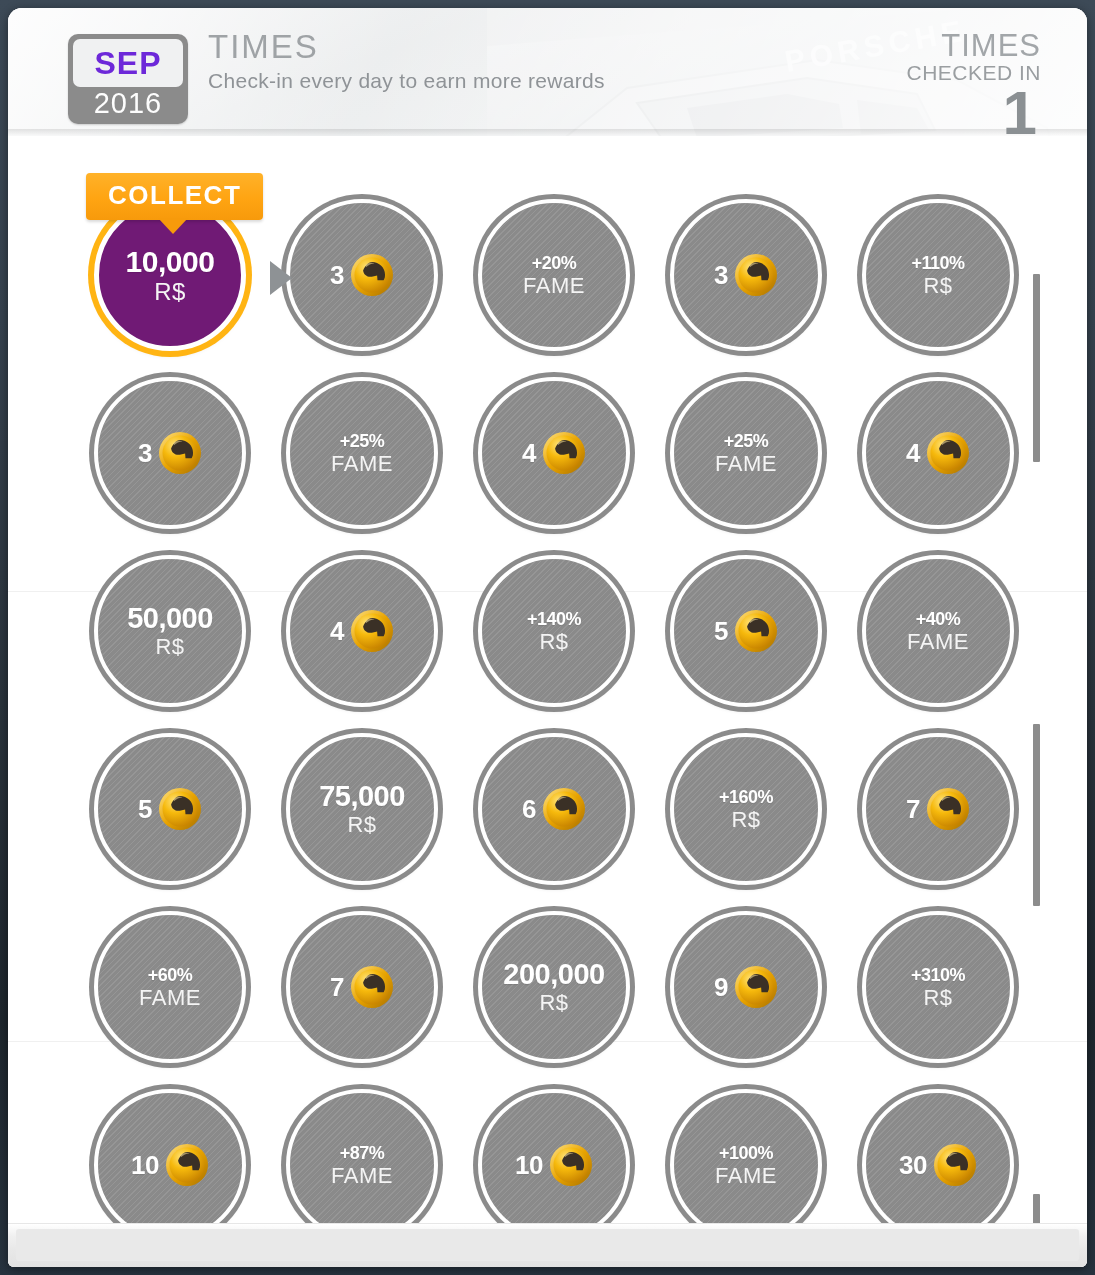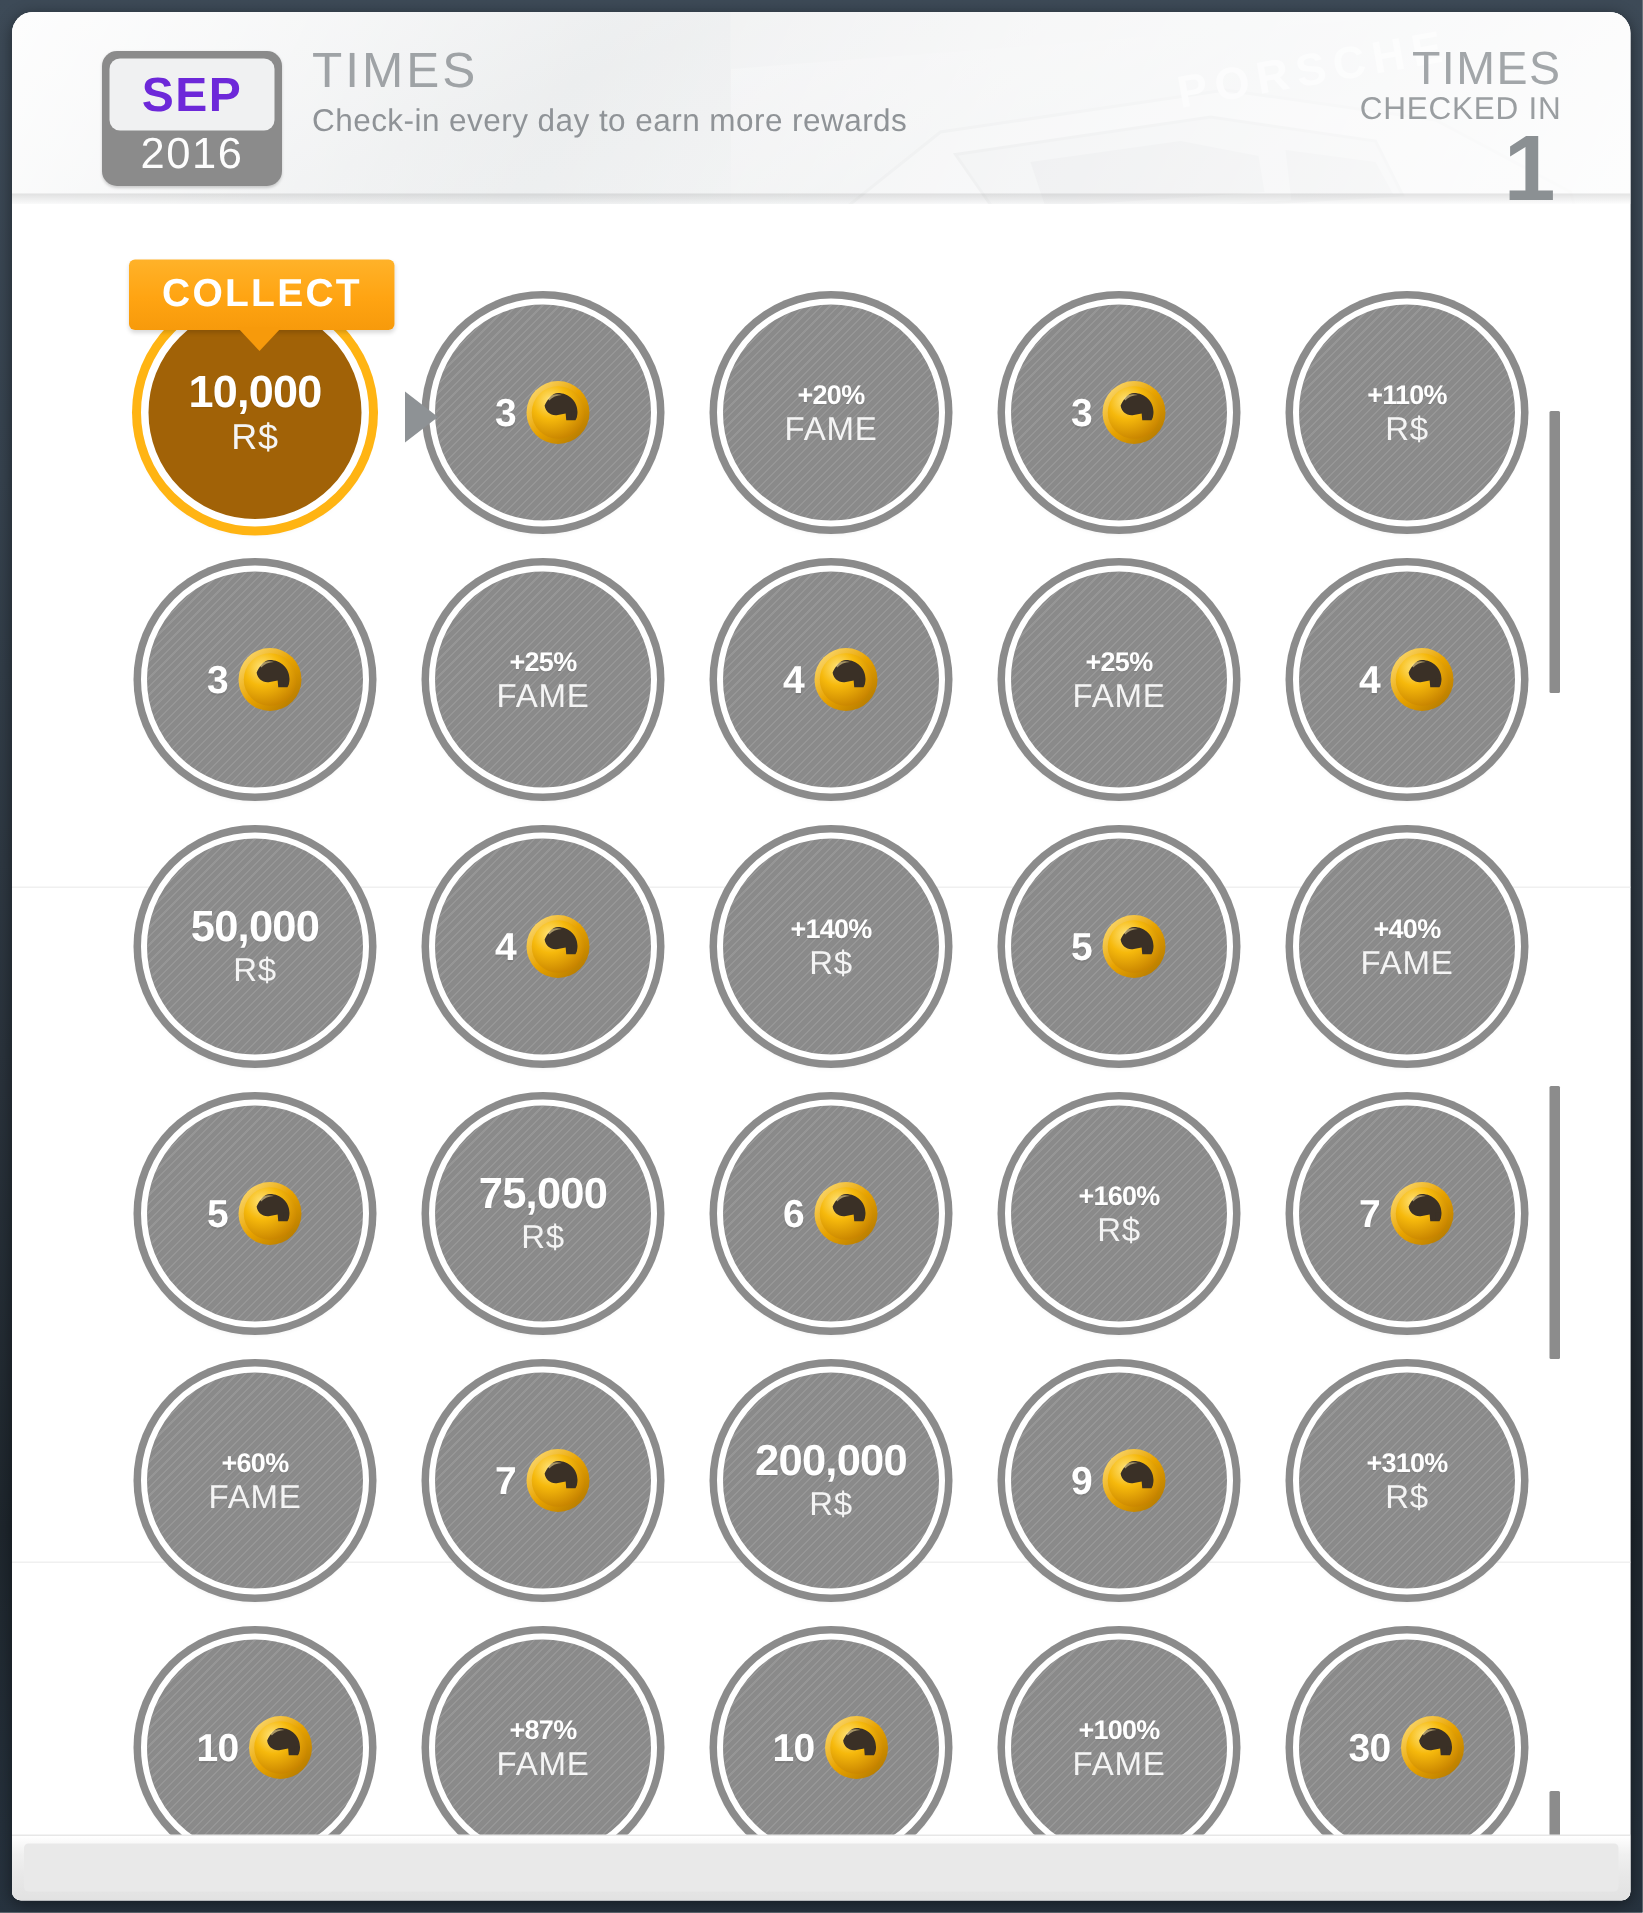--- a/index.html
+++ b/index.html
@@ -198,21 +198,21 @@
     background: repeating-linear-gradient(
       -45deg,
       rgba(255,255,255,.10) 0px,
       rgba(255,255,255,.10) 1px,
       rgba(255,255,255,0) 1px,
       rgba(255,255,255,0) 4px
     );
   }
 
   .badge.active {
-    background: #a16207;
+    background: #701a75;
     border: 5px solid #ffffff;
     box-shadow: 0 0 0 6px #ffb413, 0 3px 6px rgba(0,0,0,.18);
   }
 
   .badge-inner {
     position: relative;
     z-index: 2;
     display: flex;
     flex-direction: column;
     align-items: center;

